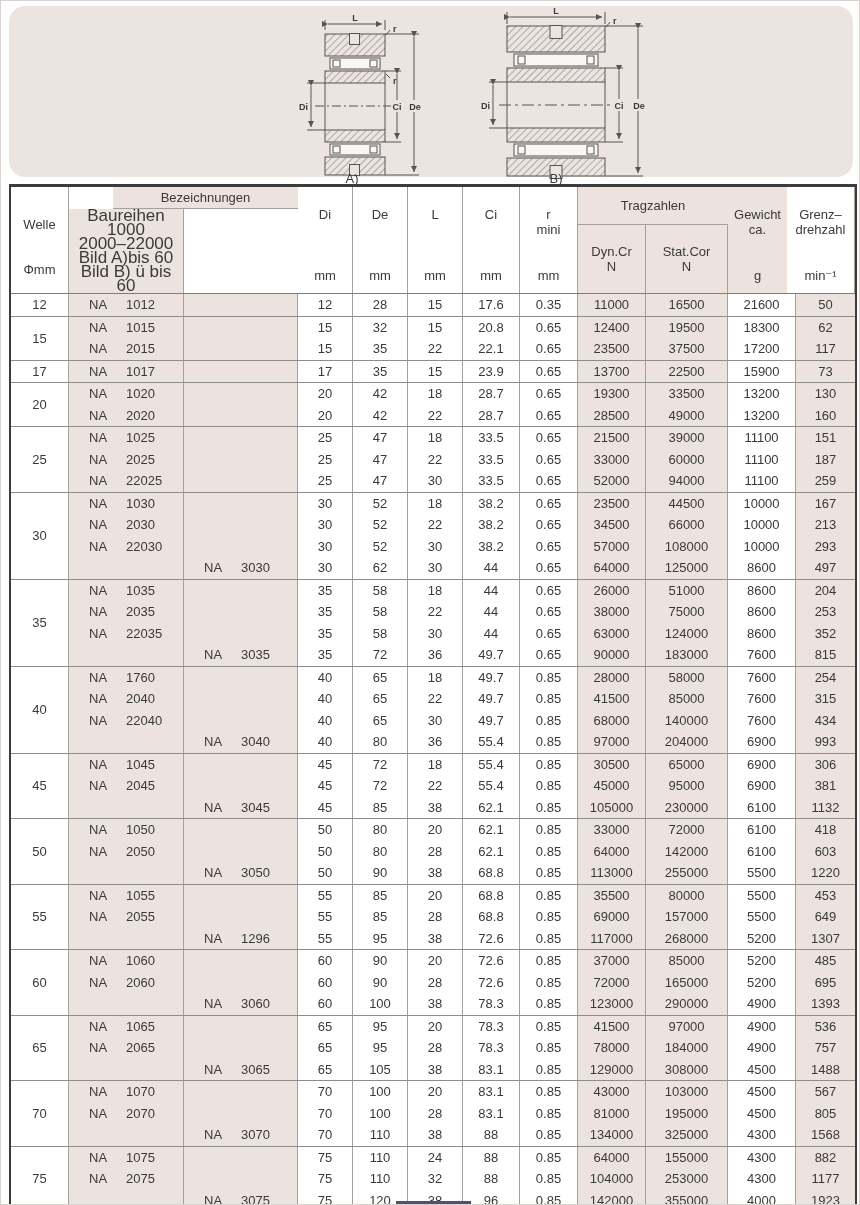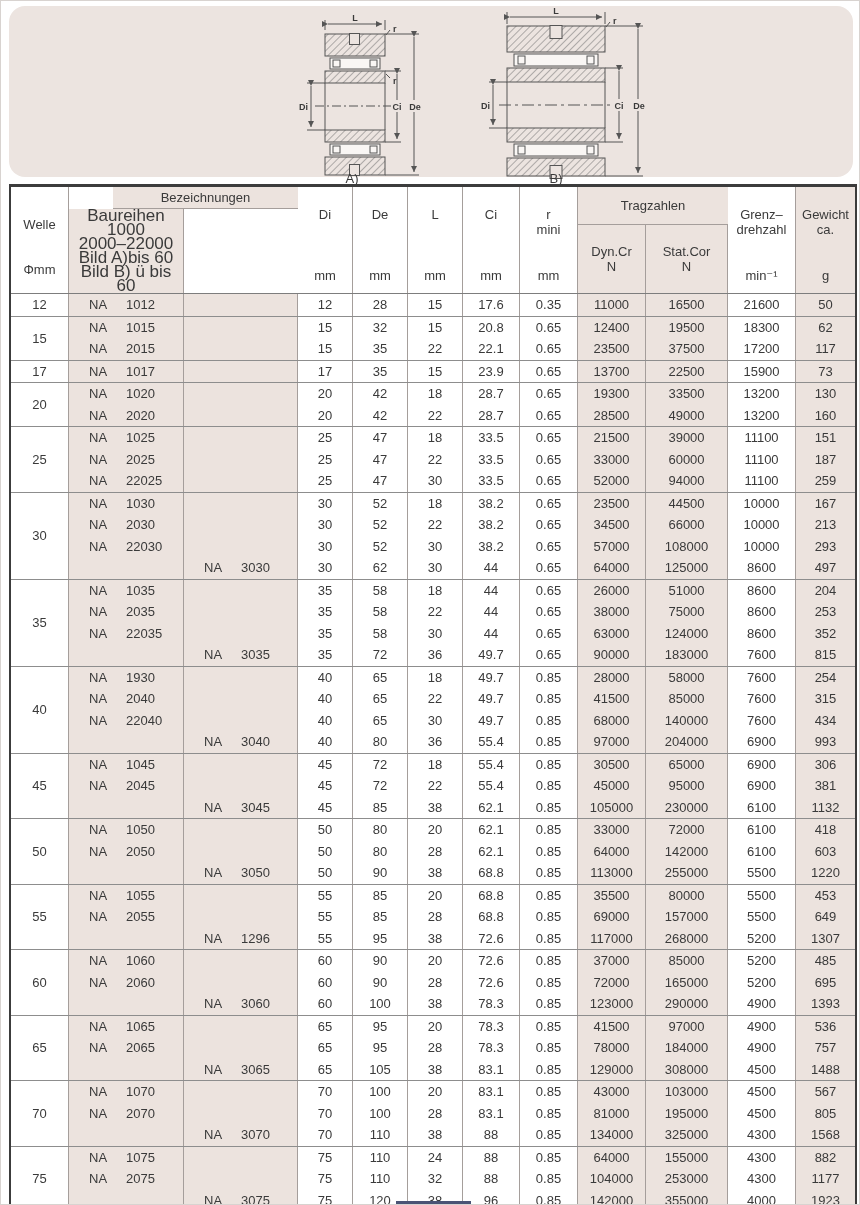--- a/index.html
+++ b/index.html
@@ -227,29 +227,29 @@
       <div class="hgroup wtrag">
         <div class="hgtop trag-top pink">Tragzahlen</div>
         <div class="hgrow">
           <div class="hc c9 pink hsub multi">Dyn.Cr
 N</div>
           <div class="hc c10 pink hsub multi">Stat.Cor
 N</div>
         </div>
       </div>
 
+      <div class="hc c12 hsingle pink">
+        <div class="multi">Gewicht
+ca.</div>
+        <div class="hu">g</div>
+      </div>
       <div class="hc c11 hsingle">
         <div class="multi">Grenz–
 drehzahl</div>
         <div class="hu">min⁻¹</div>
-      </div>
-      <div class="hc c12 hsingle pink">
-        <div class="multi">Gewicht
-ca.</div>
-        <div class="hu">g</div>
       </div>
 
     </div>
     <div class="tbody">
         <div class="group">
           <div class="cell c1 wcell">12</div>
           <div class="rows">
             <div class="row">
               <div class="cell c2 pink na">
                 <span class="nap">NA</span>
@@ -553,21 +553,21 @@
               <div class="cell c12 pink">815</div>
             </div>
           </div>
         </div>
         <div class="group gsep">
           <div class="cell c1 wcell">40</div>
           <div class="rows">
             <div class="row">
               <div class="cell c2 pink na">
                 <span class="nap">NA</span>
-                <span class="nan">1930</span>
+                <span class="nan">1760</span>
               </div>
               <div class="cell c3 pink na"></div>
               <div class="cell c4">40</div>
               <div class="cell c5">65</div>
               <div class="cell c6">18</div>
               <div class="cell c7">49.7</div>
               <div class="cell c8">0.85</div>
               <div class="cell c9 pink">28000</div>
               <div class="cell c10 pink">58000</div>
               <div class="cell c11">7600</div>

